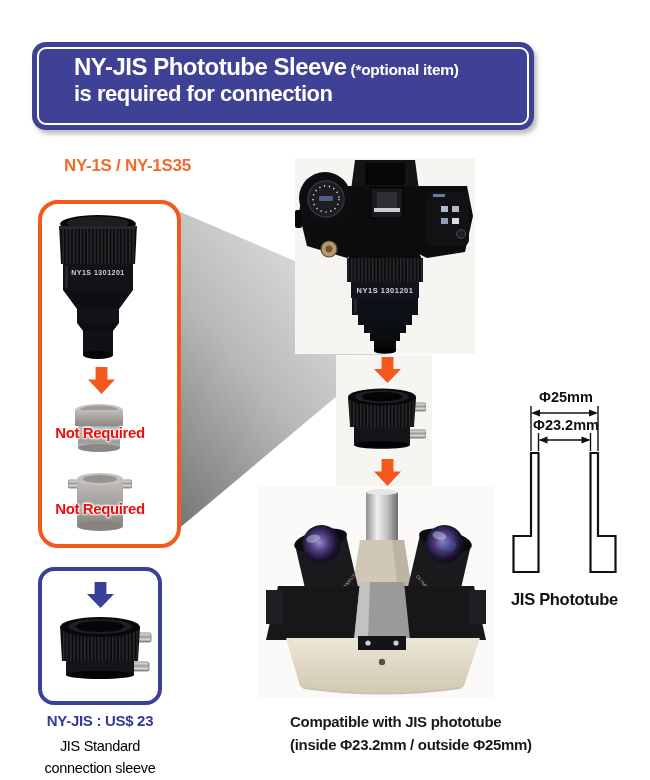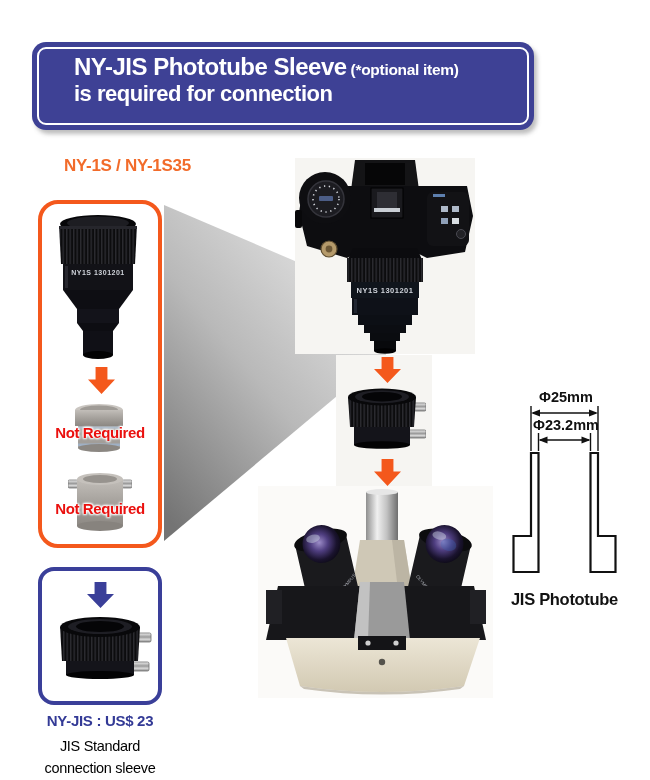--- a/index.html
+++ b/index.html
@@ -13,21 +13,21 @@
   .banner-inner{position:absolute;left:5px;top:5px;right:5px;bottom:5px;border:2px solid #ffffff;
           border-radius:9px;}
   .banner-text{position:absolute;left:42px;top:11px;color:#ffffff;white-space:nowrap;}
   .banner-line1{font-size:24px;font-weight:bold;letter-spacing:-0.5px;}
   .banner-note{font-size:15.5px;font-weight:bold;letter-spacing:-0.3px;}
   .banner-line2{font-size:22px;font-weight:bold;letter-spacing:-0.5px;margin-top:0;}
 
   
   .model-label{position:absolute;left:40px;top:156px;font-size:17px;font-weight:bold;
           color:#f26b2a;letter-spacing:-0.3px;white-space:nowrap;margin-left:24px;}
-  .orange-box{position:absolute;left:38px;top:200px;width:124px;height:348px;box-sizing:border-box;
+  .orange-box{position:absolute;left:38px;top:200px;width:143px;height:348px;box-sizing:border-box;
           border:4px solid #f4581c;border-radius:20px;background:#ffffff;z-index:3;}
   .blue-box{position:absolute;left:38px;top:567px;width:124px;height:138px;box-sizing:border-box;
           border:4px solid #3a3f99;border-radius:16px;background:#ffffff;z-index:3;}
   .block-arrow{position:absolute;clip-path:polygon(28% 0,72% 0,72% 46%,100% 46%,50% 100%,0 46%,28% 46%);}
   .arrow-orange{background:#f4581c;}
   .arrow-blue{background:#3a3f99;}
   .not-required{position:absolute;left:0;width:116px;text-align:center;font-size:15px;font-weight:bold;
           color:#ea100e;letter-spacing:-0.4px;white-space:nowrap;z-index:2;
           text-shadow:1px 1px 2px #fff,-1px -1px 2px #fff,1px -1px 2px #fff,-1px 1px 2px #fff;}
   .price-label{position:absolute;left:38px;top:712px;width:124px;text-align:center;font-size:15px;
@@ -294,14 +294,18 @@
     <line x1="37" y1="55" x2="86" y2="55" stroke="#111" stroke-width="1.6"></line>
     <polygon points="35.5,55 44.5,51.5 44.5,58.5" fill="#111"></polygon>
     <polygon points="87.5,55 78.5,51.5 78.5,58.5" fill="#111"></polygon>
 
     <path d="M28,68 L35.5,68 L35.5,187 L10.5,187 L10.5,151 L28,151 Z" fill="#ffffff" stroke="#111" stroke-width="2.2"></path>
     <path d="M95,68 L87.5,68 L87.5,187 L112.5,187 L112.5,151 L95,151 Z" fill="#ffffff" stroke="#111" stroke-width="2.2"></path>
     <text x="61.5" y="220" font-size="16.5" font-weight="bold" fill="#111" text-anchor="middle" letter-spacing="-0.3">JIS Phototube</text>
   </svg>
 
   
+  <div class="caption">
+    <div>Compatible with JIS phototube</div>
+    <div>(inside Φ23.2mm / outside Φ25mm)</div>
+  </div>
 
 </div>
 
 </body></html>

